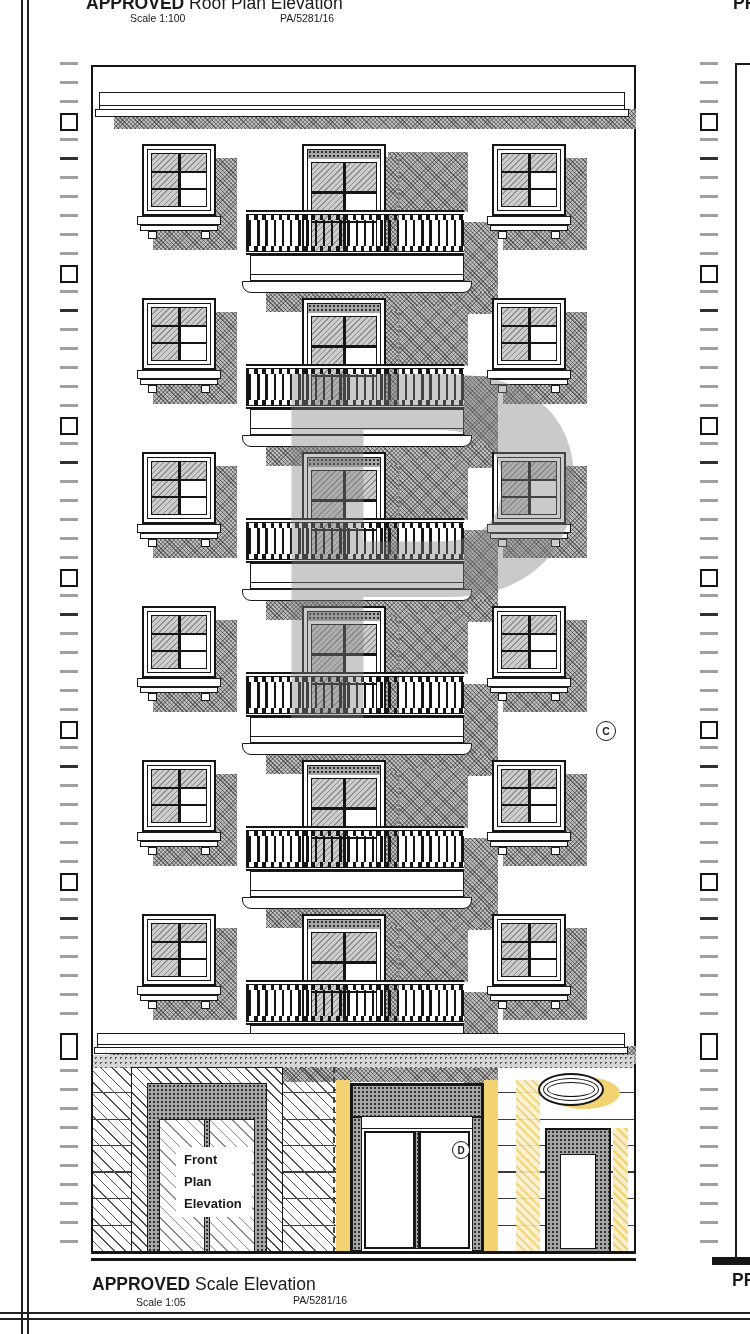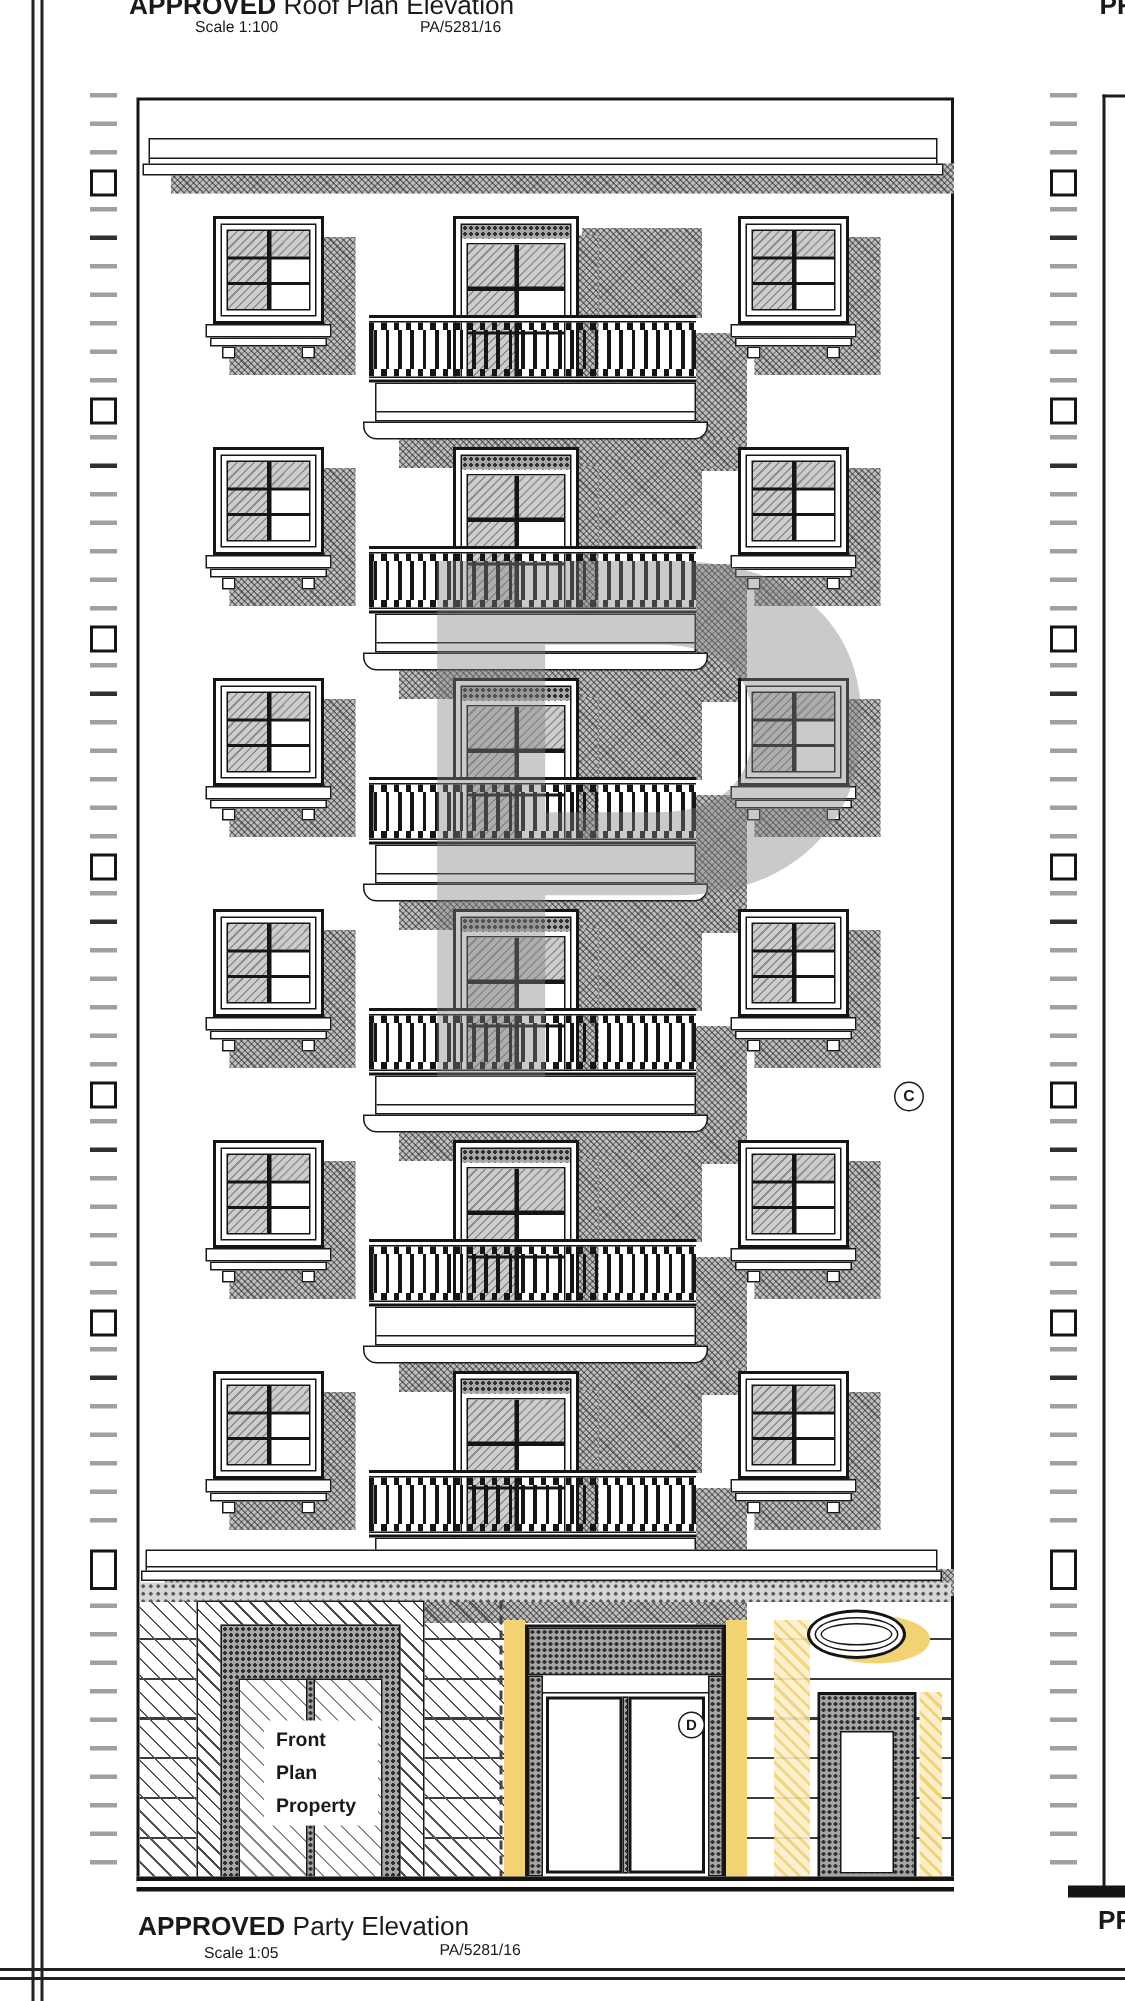--- a/index.html
+++ b/index.html
@@ -62,21 +62,21 @@
   <div class="abs t-title" style="left:86px;top:-7px;">
     <span>APPROVED</span><span class="reg"> Roof Plan Elevation</span>
   </div>
   <div class="abs t-small" style="left:87px;top:12px;">Scale 1:100</div>
   <div class="abs t-small" style="left:237px;top:12px;">PA/5281/16</div>
 
   <div class="abs t-title" style="left:733px;top:-7px;">PR</div>
   <div class="abs t-small" style="left:735px;top:11px;">Sca</div>
 
   <div class="abs t-title" style="left:92px;top:1274px;">
-    <span>APPROVED</span><span class="reg"> Party Elevation</span>
+    <span>APPROVED</span><span class="reg"> Scale Elevation</span>
   </div>
   <div class="abs t-small" style="left:93px;top:1296px;">Scale 1:05</div>
   <div class="abs t-small" style="left:250px;top:1294px;">PA/5281/16</div>
 
   <div class="abs t-title" style="left:732px;top:1270px;">PR</div>
   <div class="abs t-small" style="left:734px;top:1294px;">Scal</div>
 
   <div id="ticks">
       <div style="position: absolute; left: 60px; top: 113px; width: 18px; height: 18px; border: 2px solid rgb(21, 21, 21); background: rgb(255, 255, 255);"></div>
       <div style="position: absolute; left: 60px; top: 265px; width: 18px; height: 18px; border: 2px solid rgb(21, 21, 21); background: rgb(255, 255, 255);"></div>
@@ -572,21 +572,21 @@
   <div class="abs course" style="left:93px;top:1067px;width:38px;height:186px;z-index:3;"></div>
   <div class="abs" style="left:93px;top:1067px;width:38px;height:186px;z-index:3;background:repeating-linear-gradient(45deg,#555 0 1px,transparent 1px 8px);"></div>
 
   <div class="abs hatch45" style="left:131px;top:1067px;width:152px;height:186px;border:1.5px solid #1a1a1a;z-index:3;"></div>
   <div class="abs speck" style="left:147px;top:1083px;width:120px;height:170px;z-index:4;"></div>
   <div class="abs hatch45-light" style="left:159px;top:1119px;width:96px;height:134px;border:1px solid #1a1a1a;z-index:5;"></div>
   <div class="abs speck" style="left:204px;top:1119px;width:6px;height:134px;z-index:6;"></div>
   <div class="abs" style="left:176px;top:1147px;width:76px;height:70px;background:#fff;z-index:7;font-weight:bold;font-size:13px;line-height:22px;padding:2px 0 0 8px;">
     <div>Front</div>
     <div>Plan</div>
-    <div>Property</div>
+    <div>Elevation</div>
   </div>
 
   <div class="abs course" style="left:283px;top:1067px;width:53px;height:186px;z-index:3;"></div>
   <div class="abs" style="left:283px;top:1067px;width:53px;height:186px;z-index:3;background:repeating-linear-gradient(45deg,#555 0 1px,transparent 1px 8px);"></div>
   <div class="abs" style="left:333px;top:1067px;width:0;height:186px;border-left:2px dashed #444;z-index:6;"></div>
 
   <div class="abs" style="left:336px;top:1080px;width:14px;height:173px;background:var(--yellow);z-index:4;"></div>
   <div class="abs" style="left:350px;top:1083px;width:134px;height:170px;border:2px solid #151515;background:#fff;z-index:5;">
     <div class="speck" style="position:absolute;left:0;top:0;width:130px;height:32px;"></div>
     <div style="position:absolute;left:0;top:32px;width:130px;height:12px;background:#fff;border-bottom:1.5px solid #1a1a1a;"></div>

